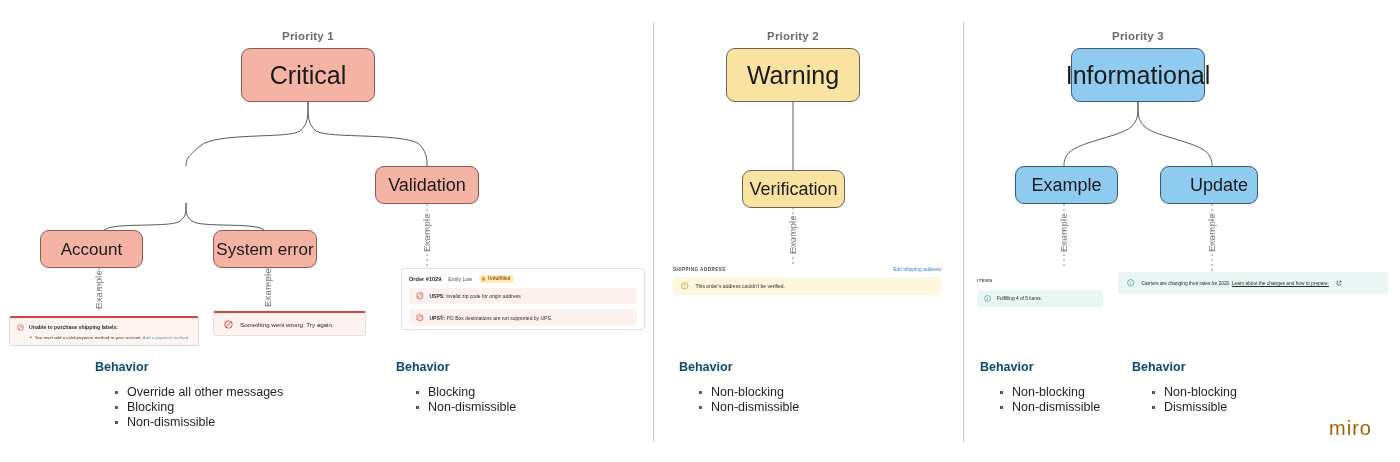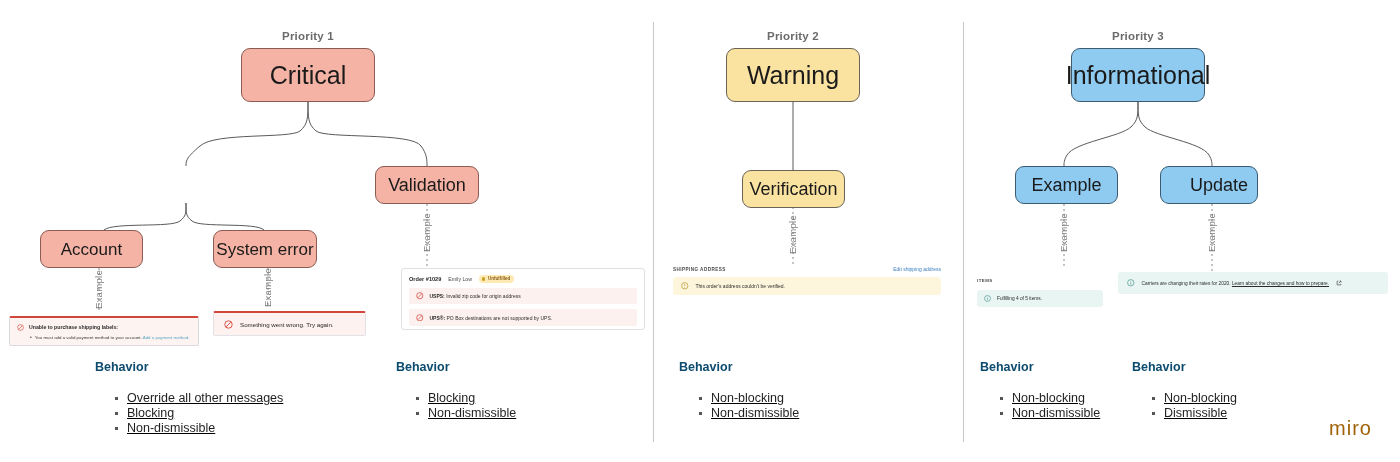--- a/index.html
+++ b/index.html
@@ -129,21 +129,21 @@
     font-size:4.8px; color:#2b2b2b;
   }
   .card-update a { color:#2b2b2b; text-decoration:underline; }
 
   
   .ico { flex:0 0 auto; display:block; }
 
   
   .behavior { position:absolute; }
   .behavior h4 { font-size:12.5px; font-weight:bold; color:#0c4a6e; }
-  .behavior ul { margin:17px 0 0 20px;text-decoration:underline; }
+  .behavior ul { margin:11px 0 0 20px; }
   .behavior li {
     font-size:12.5px; color:#1f1f1f; line-height:1.18;
     list-style:none; position:relative; padding-left:12px;
   }
   .behavior li::before {
     content:""; position:absolute; left:0; top:6px;
     width:3px; height:3px; background:#555; border-radius:0;
   }
 
   

